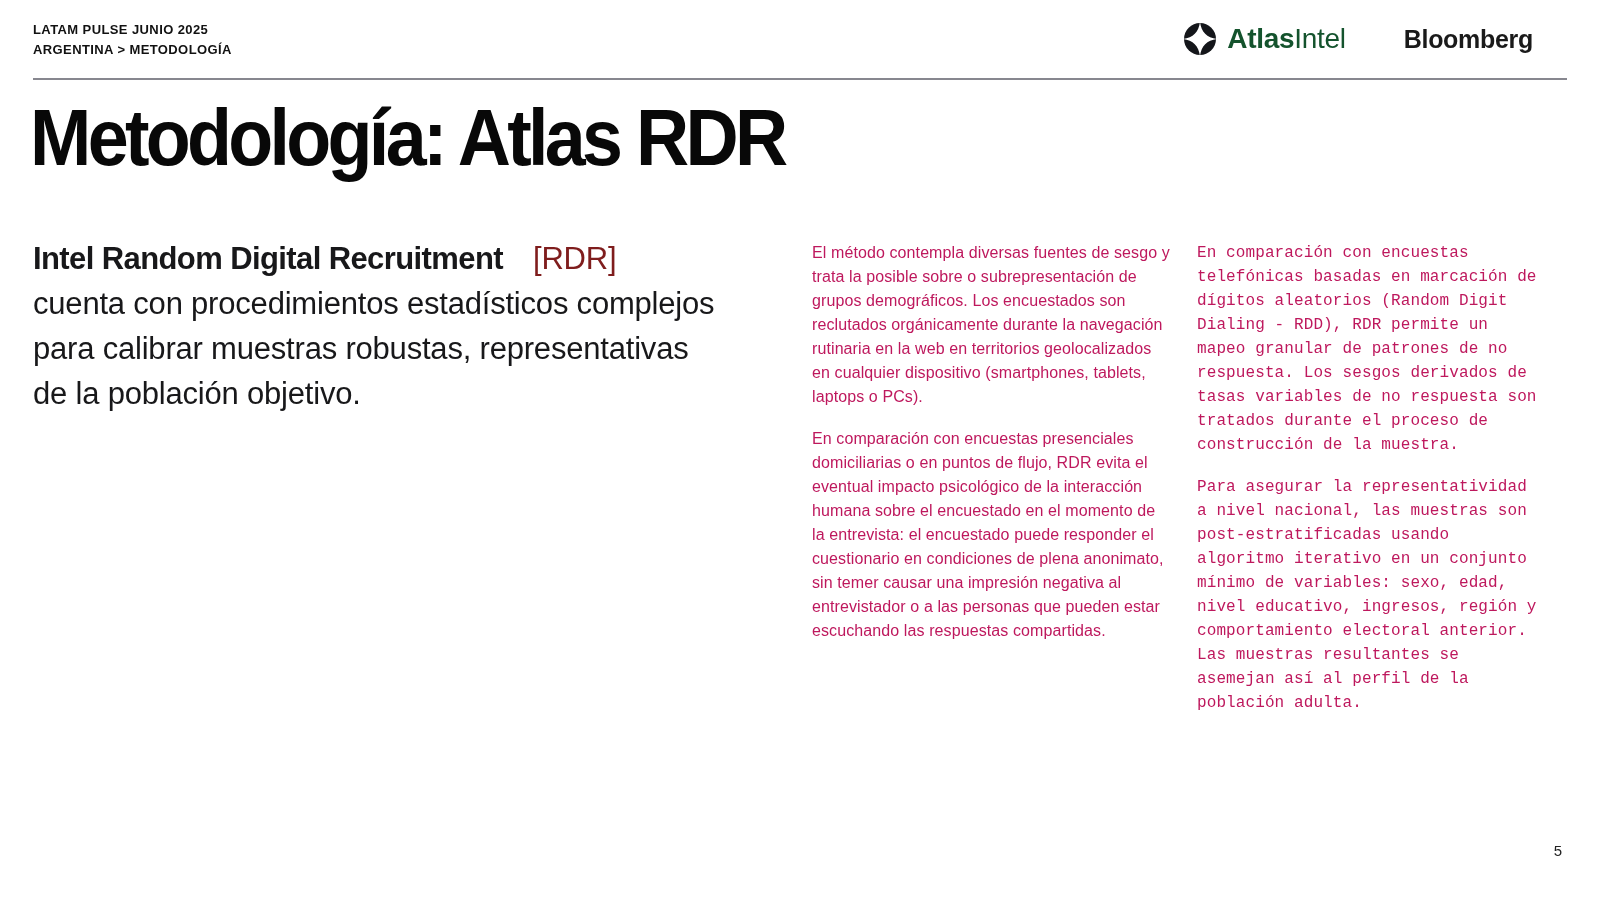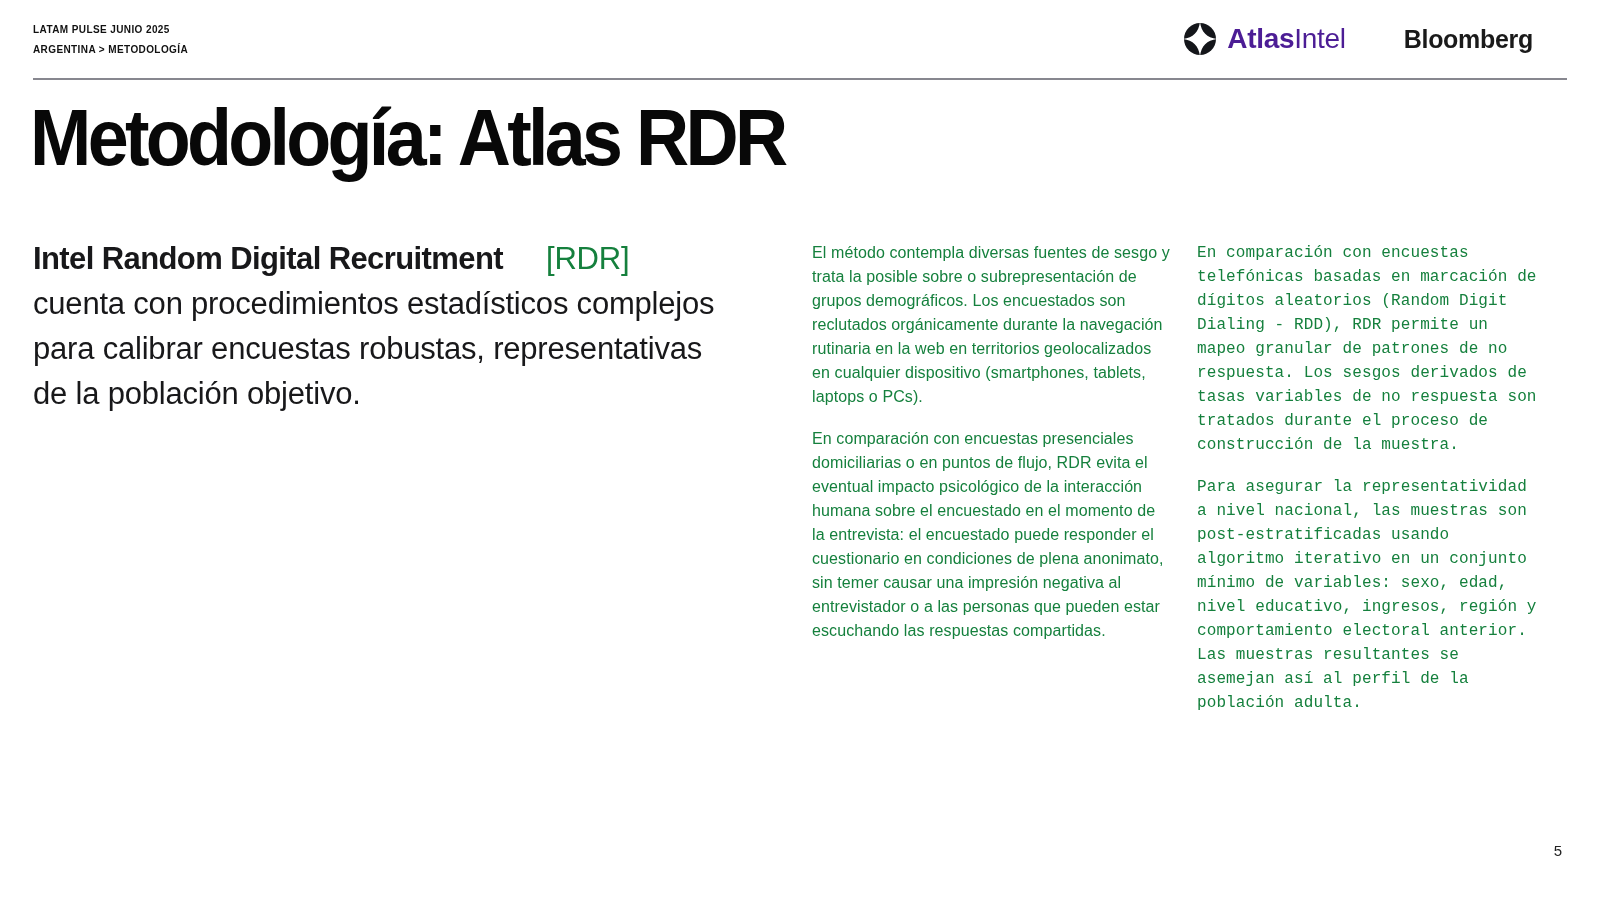--- a/index.html
+++ b/index.html
@@ -10,26 +10,26 @@
     color: #1c1c1c;
     overflow: hidden;
   }
   .slide { position: relative; width: 1600px; height: 900px; background: #ffffff; }
 
   
   .topbar {
     position: absolute; left: 33px; right: 33px; top: 20px;
     display: flex; justify-content: space-between; align-items: flex-start;
   }
-  .kicker { font-size: 10px; font-weight: 700; line-height: 20px; letter-spacing: 0.4px; color: #111; }
+  .kicker { font-size: 13px; font-weight: 700; line-height: 20px; letter-spacing: 0.4px; color: #111; }
   .logos { display: flex; align-items: center; gap: 58px; margin-right: 34px; margin-top: 2px; }
   .atlas-logo { display: flex; align-items: center; gap: 10px; }
   .atlas-mark { width: 34px; height: 34px; display: inline-block; }
   .atlas-mark svg { width: 34px; height: 34px; display: block; }
-  .atlas-word { font-size: 28px; color: #4c1d95; letter-spacing: -0.3px; }
+  .atlas-word { font-size: 28px; color: #14532d; letter-spacing: -0.3px; }
   .atlas-word b { font-weight: 700; }
   .atlas-word span.lt { font-weight: 400; }
   .bloomberg { font-size: 25px; font-weight: 700; color: #1a1a1a; letter-spacing: -0.3px; }
 
   .rule { position: absolute; left: 33px; right: 33px; top: 78px; height: 2px; background: #87878f; }
 
   
   .title {
     position: absolute; left: 30px; top: 96px;
     font-size: 80px; font-weight: 900; line-height: 1.05;
@@ -38,27 +38,27 @@
     white-space: nowrap;
   }
 
   
   .intro {
     position: absolute; left: 33px; top: 236px; width: 682px;
     font-size: 31px; line-height: 45px; color: #18181a;
     font-weight: 400; letter-spacing: -0.2px;
   }
   .intro-bold { font-weight: 700; letter-spacing: -0.6px; }
-  .intro-bracket { font-weight: 300; margin-left: 43px; color: #15803d; }
+  .intro-bracket { font-weight: 300; margin-left: 30px; color: #7f1d1d; }
   .intro-rest { display: block; }
 
   
   .bodycol {
     position: absolute; top: 241px;
-    font-size: 16px; line-height: 24px; color: #15803d;
+    font-size: 16px; line-height: 24px; color: #be185d;
     letter-spacing: 0.1px;
   }
   .bodycol p { margin: 0 0 18px 0; }
   .col-mid { left: 812px; width: 360px; }
   .col-right { left: 1197px; width: 344px; font-family: Liberation Mono, monospace; }
 
   .pagenum {
     position: absolute; right: 38px; top: 842px;
     font-size: 15px; color: #222;
   }
@@ -86,21 +86,21 @@
       <div class="bloomberg">Bloomberg</div>
     </div>
   </header>
 
   <div class="rule"></div>
 
   <h1 class="title">Metodología: Atlas RDR</h1>
 
   <div class="intro">
     <span class="intro-bold">Intel Random Digital Recruitment</span><span class="intro-bracket">[RDR]</span>
-    <span class="intro-rest">cuenta con procedimientos estadísticos complejos para calibrar encuestas robustas, representativas de la población objetivo.</span>
+    <span class="intro-rest">cuenta con procedimientos estadísticos complejos para calibrar muestras robustas, representativas de la población objetivo.</span>
   </div>
 
   <div class="bodycol col-mid">
     <p>El método contempla diversas fuentes de sesgo y trata la posible sobre o subrepresentación de grupos demográficos. Los encuestados son reclutados orgánicamente durante la navegación rutinaria en la web en territorios geolocalizados en cualquier dispositivo (smartphones, tablets, laptops o PCs).</p>
     <p>En comparación con encuestas presenciales domiciliarias o en puntos de flujo, RDR evita el eventual impacto psicológico de la interacción humana sobre el encuestado en el momento de la entrevista: el encuestado puede responder el cuestionario en condiciones de plena anonimato, sin temer causar una impresión negativa al entrevistador o a las personas que pueden estar escuchando las respuestas compartidas.</p>
   </div>
 
   <div class="bodycol col-right">
     <p>En comparación con encuestas telefónicas basadas en marcación de dígitos aleatorios (Random Digit Dialing - RDD), RDR permite un mapeo granular de patrones de no respuesta. Los sesgos derivados de tasas variables de no respuesta son tratados durante el proceso de construcción de la muestra.</p>
     <p>Para asegurar la representatividad a nivel nacional, las muestras son post-estratificadas usando algoritmo iterativo en un conjunto mínimo de variables: sexo, edad, nivel educativo, ingresos, región y comportamiento electoral anterior. Las muestras resultantes se asemejan así al perfil de la población adulta.</p>

